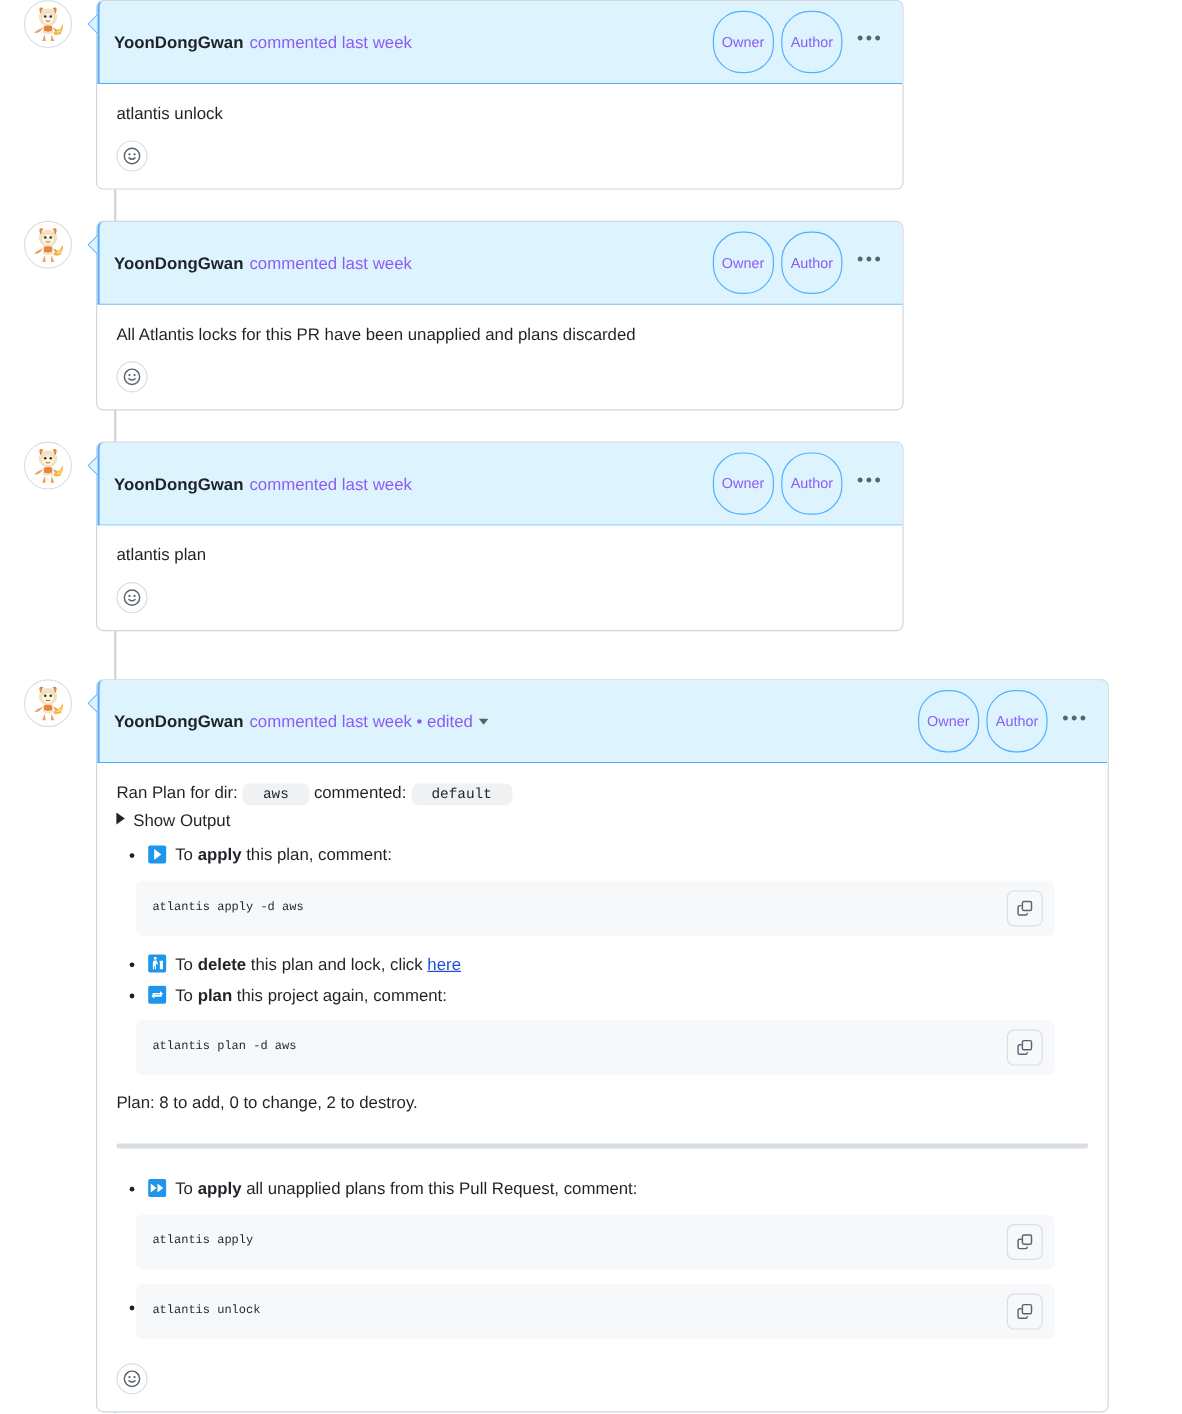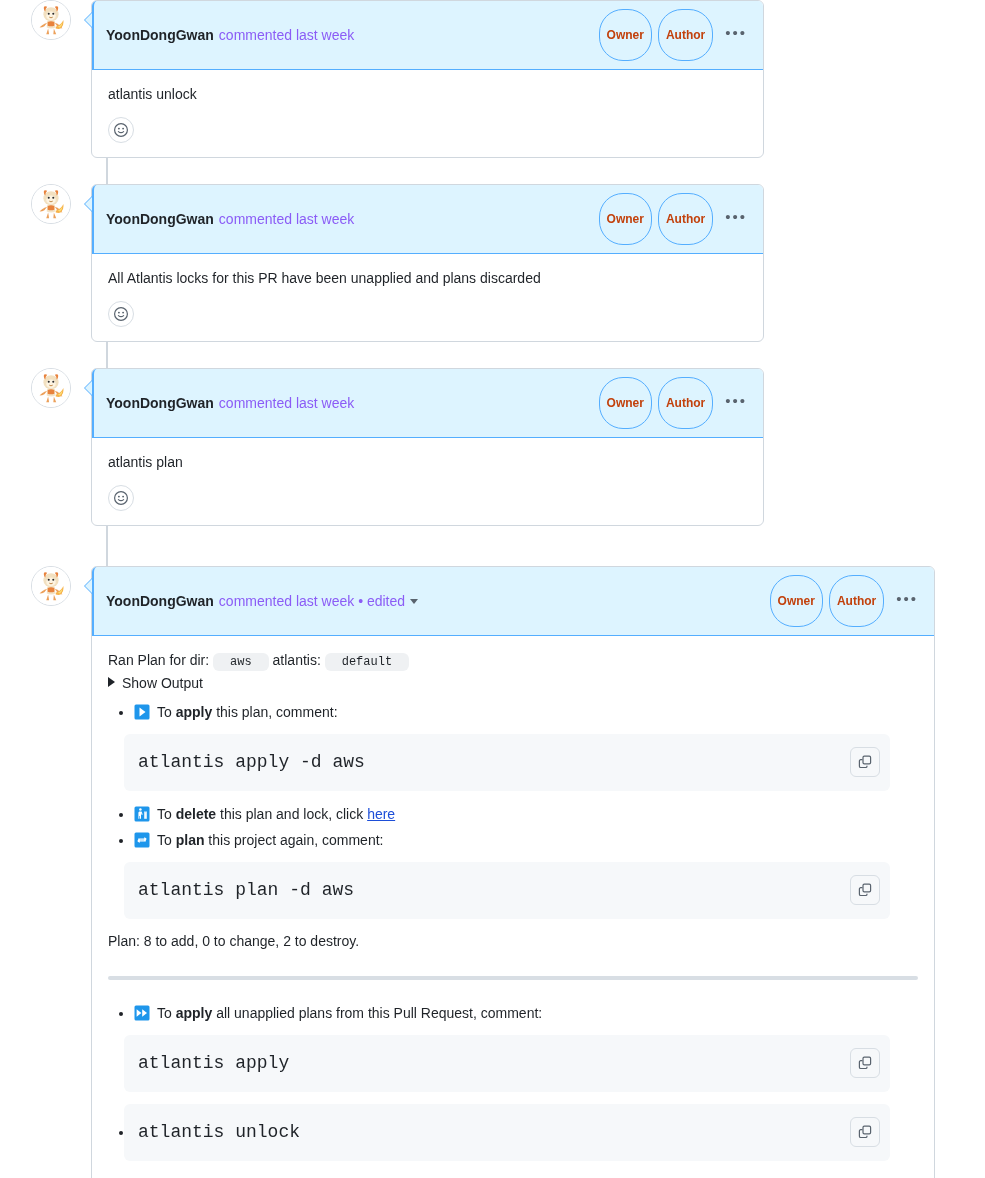--- a/index.html
+++ b/index.html
@@ -6,21 +6,21 @@
   html, body {
     margin: 0; padding: 0;
     width: 985px; height: 1178px;
     background: #ffffff;
     font-family: "Liberation Sans", sans-serif;
     font-size: 14px;
     color: #1f2328;
     overflow: hidden;
   }
 
-  .page { position: relative; width: 819px; height: 1178px; margin-left: 11px; }
+  .page { position: relative; width: 819px; height: 1178px; }
 
   
   .timeline-rail {
     position: absolute;
     left: 95px; top: 0; width: 2px; height: 1178px;
     background: #d0d7de;
     z-index: 0;
   }
 
   .thread { position: relative; z-index: 1; }
@@ -88,29 +88,28 @@
     margin-left: 5px;
     vertical-align: middle;
     border-left: 4px solid transparent;
     border-right: 4px solid transparent;
     border-top: 5px solid #59636e;
   }
   .hspacer { flex: 1 1 auto; }
   .badge {
     display: inline-block;
     border: 1px solid #54aeff;
-    color: #c2410c;
+    color: #8b5cf6;
     border-radius: 2em;
     font-size: 12px;
     line-height: 18px;
     padding: 16px 7px;
     margin-left: 6px;
     background: transparent;
     white-space: nowrap;
-    font-weight: bold;
   }
   .kebab {
     margin-left: 10px;
     color: #59636e;
     letter-spacing: 2px;
     font-size: 15px;
     line-height: 10px;
     padding: 0 2px 4px 2px;
     cursor: pointer;
     user-select: none;
@@ -177,21 +176,21 @@
     background: #f6f8fa;
     border-radius: 6px;
     margin: 9px 0 12px -10px;
     padding: 16px 50px 16px 14px;
     width: 766px;
     max-width: 100%;
   }
   .codeblock pre {
     margin: 0;
     font-family: "Liberation Mono", "DejaVu Sans Mono", monospace;
-    font-size: 18px;
+    font-size: 10px;
     color: #1f2328;
     white-space: pre;
     line-height: 1.4;
   }
   .copy-btn {
     position: absolute;
     right: 10px; top: 50%;
     transform: translateY(-50%);
     width: 30px; height: 30px;
     border: 1px solid #d8dee4;
@@ -413,21 +412,21 @@
           <span class="hspacer"></span>
           <span class="badge">Owner</span>
           <span class="badge">Author</span>
           <span class="kebab">•••</span>
         </div>
 
         <div class="c-body">
 
           <p class="ran-line"><span>Ran Plan for dir:</span>
             <code class="inline">aws</code>
-            <span>atlantis:</span>
+            <span>commented:</span>
             <code class="inline">default</code>
           </p>
 
           <div class="show-output">
             <span class="tri-right"></span><span>Show Output</span>
           </div>
 
           <ul class="atlantis">
 
             <li>

